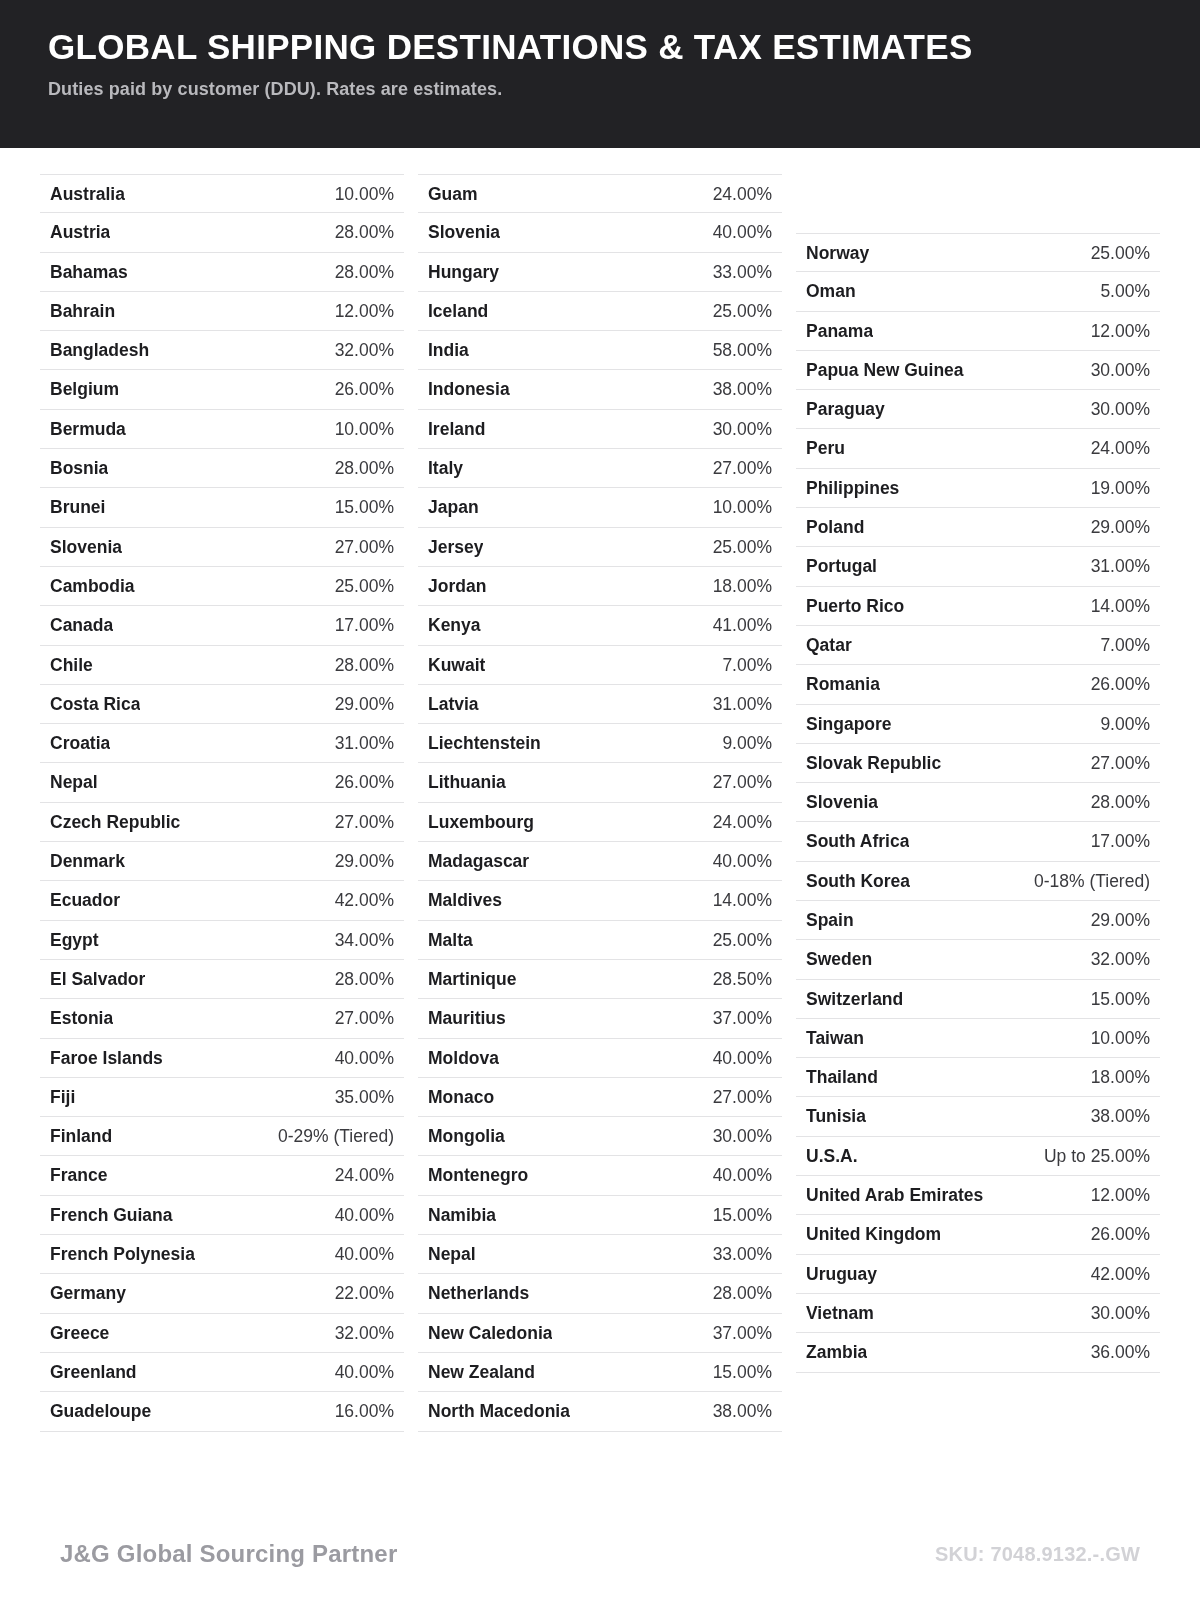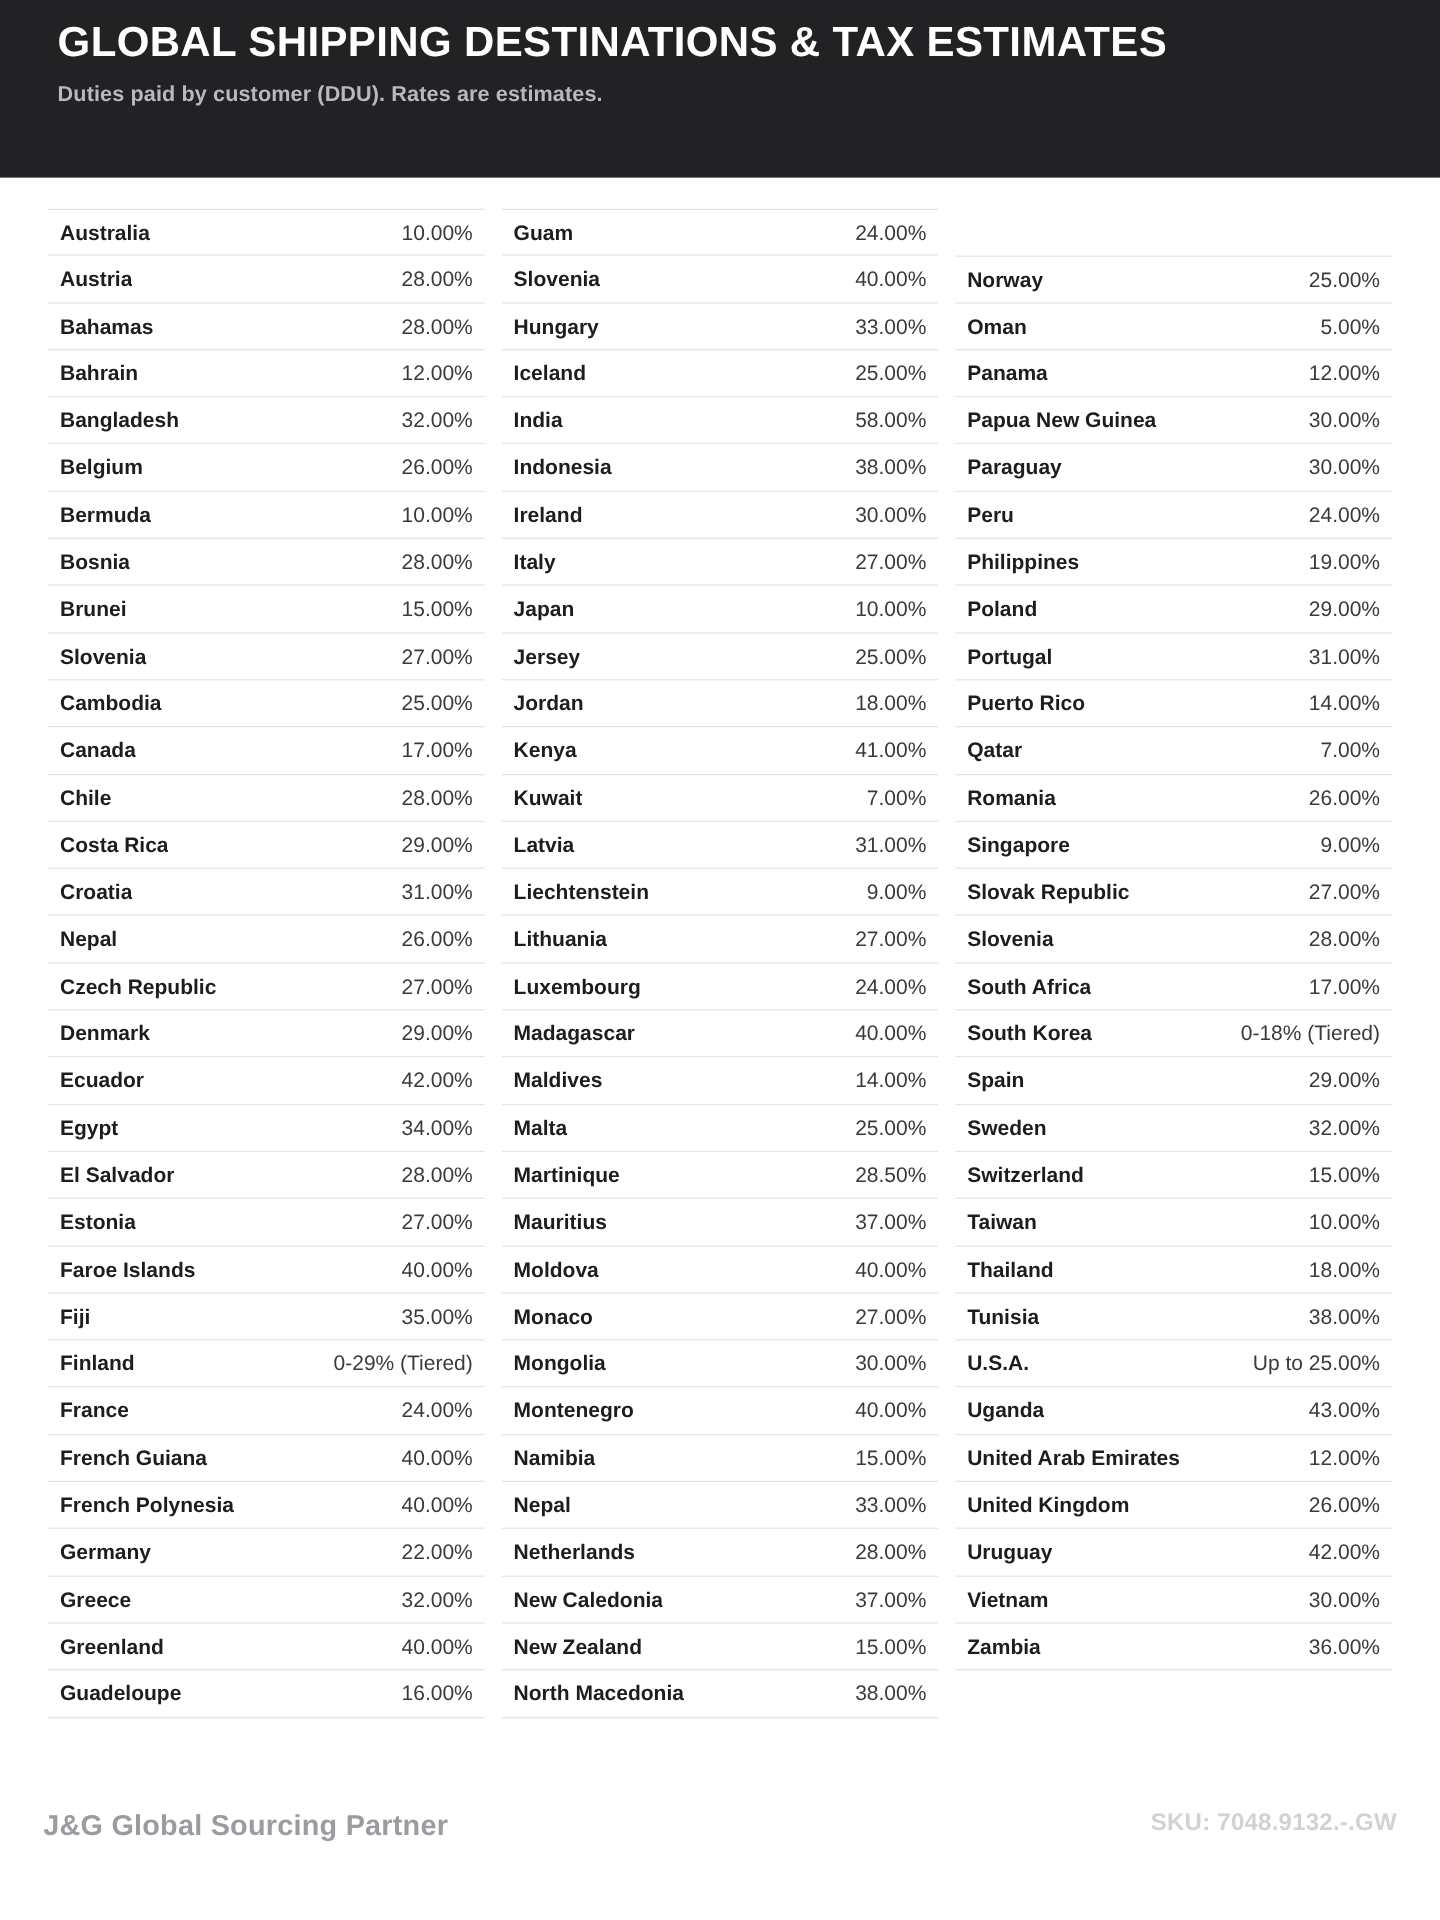--- a/index.html
+++ b/index.html
@@ -13,21 +13,21 @@
   }
   .page {
     position: relative;
     width: 1200px;
     height: 1600px;
     background: #ffffff;
     overflow: hidden;
   }
   .header {
     background: #222225;
-    padding: 16px 48px 30px 48px;
+    padding: 27px 48px 30px 48px;
     height: 148px;
   }
   .header h1 {
     margin: 0;
     color: #ffffff;
     font-size: 35px;
     font-weight: bold;
     letter-spacing: 0.3px;
     line-height: 1.15;
   }
@@ -72,22 +72,23 @@
     color: #3a3a3e;
     white-space: nowrap;
     padding-left: 8px;
   }
   .footer {
     position: absolute;
     left: 0;
     right: 0;
     bottom: 0;
     height: 92px;
-    padding: 0 36px;
+    padding: 0 60px;
     display: flex;
+    align-items: center;
     justify-content: space-between;
   }
   .brand {
     font-size: 24px;
     font-weight: bold;
     color: #9b9ba1;
     letter-spacing: 0.2px;
   }
   .sku {
     font-size: 20px;
@@ -458,24 +459,20 @@
         </div>
         <div class="row">
           <span class="country">Tunisia</span>
           <span class="rate">38.00%</span>
         </div>
         <div class="row">
           <span class="country">U.S.A.</span>
           <span class="rate">Up to 25.00%</span>
         </div>
         <div class="row">
-          <span class="country">Uganda</span>
-          <span class="rate">43.00%</span>
-        </div>
-        <div class="row">
           <span class="country">United Arab Emirates</span>
           <span class="rate">12.00%</span>
         </div>
         <div class="row">
           <span class="country">United Kingdom</span>
           <span class="rate">26.00%</span>
         </div>
         <div class="row">
           <span class="country">Uruguay</span>
           <span class="rate">42.00%</span>

